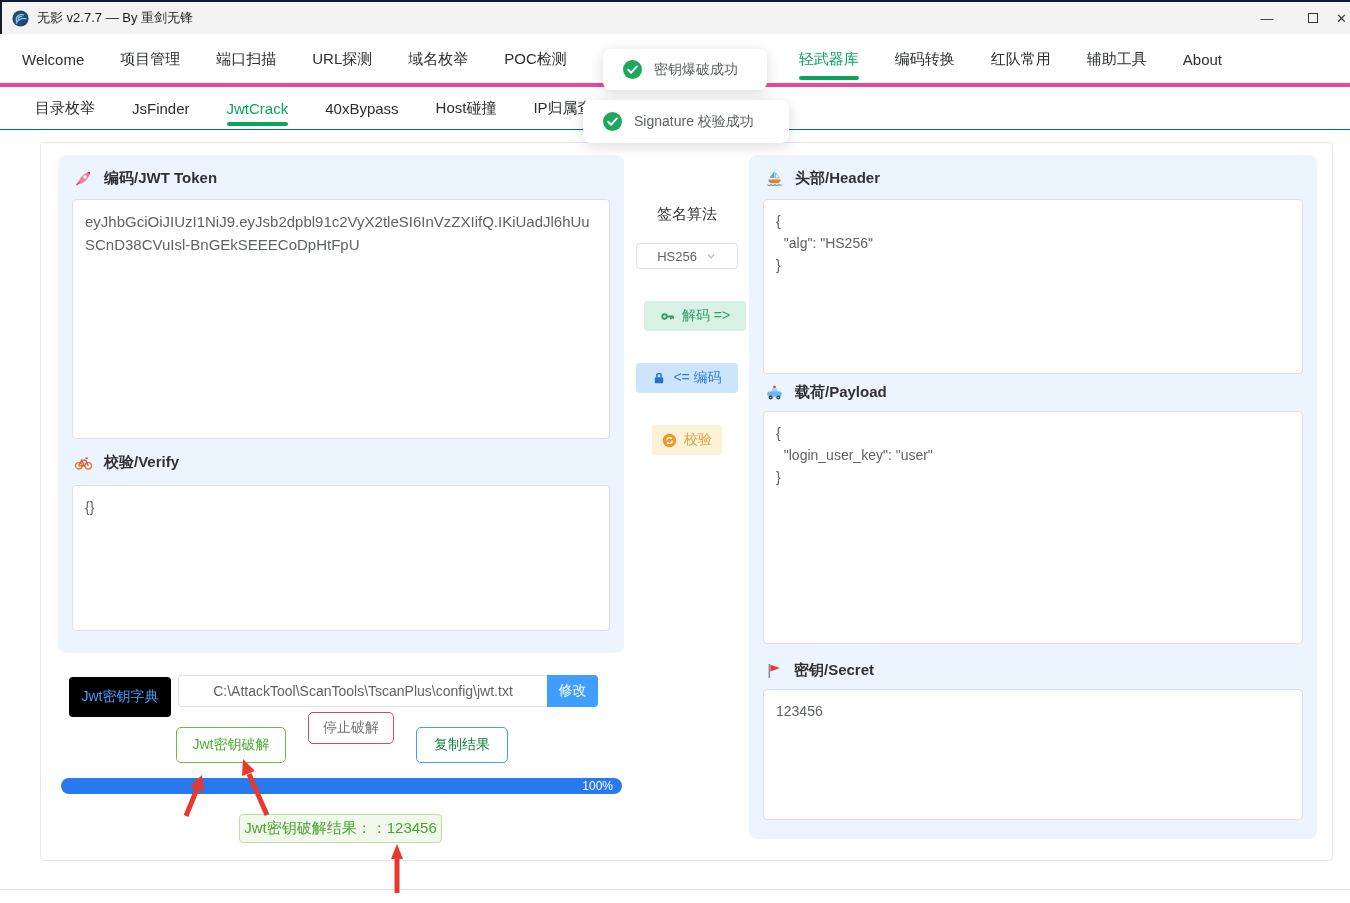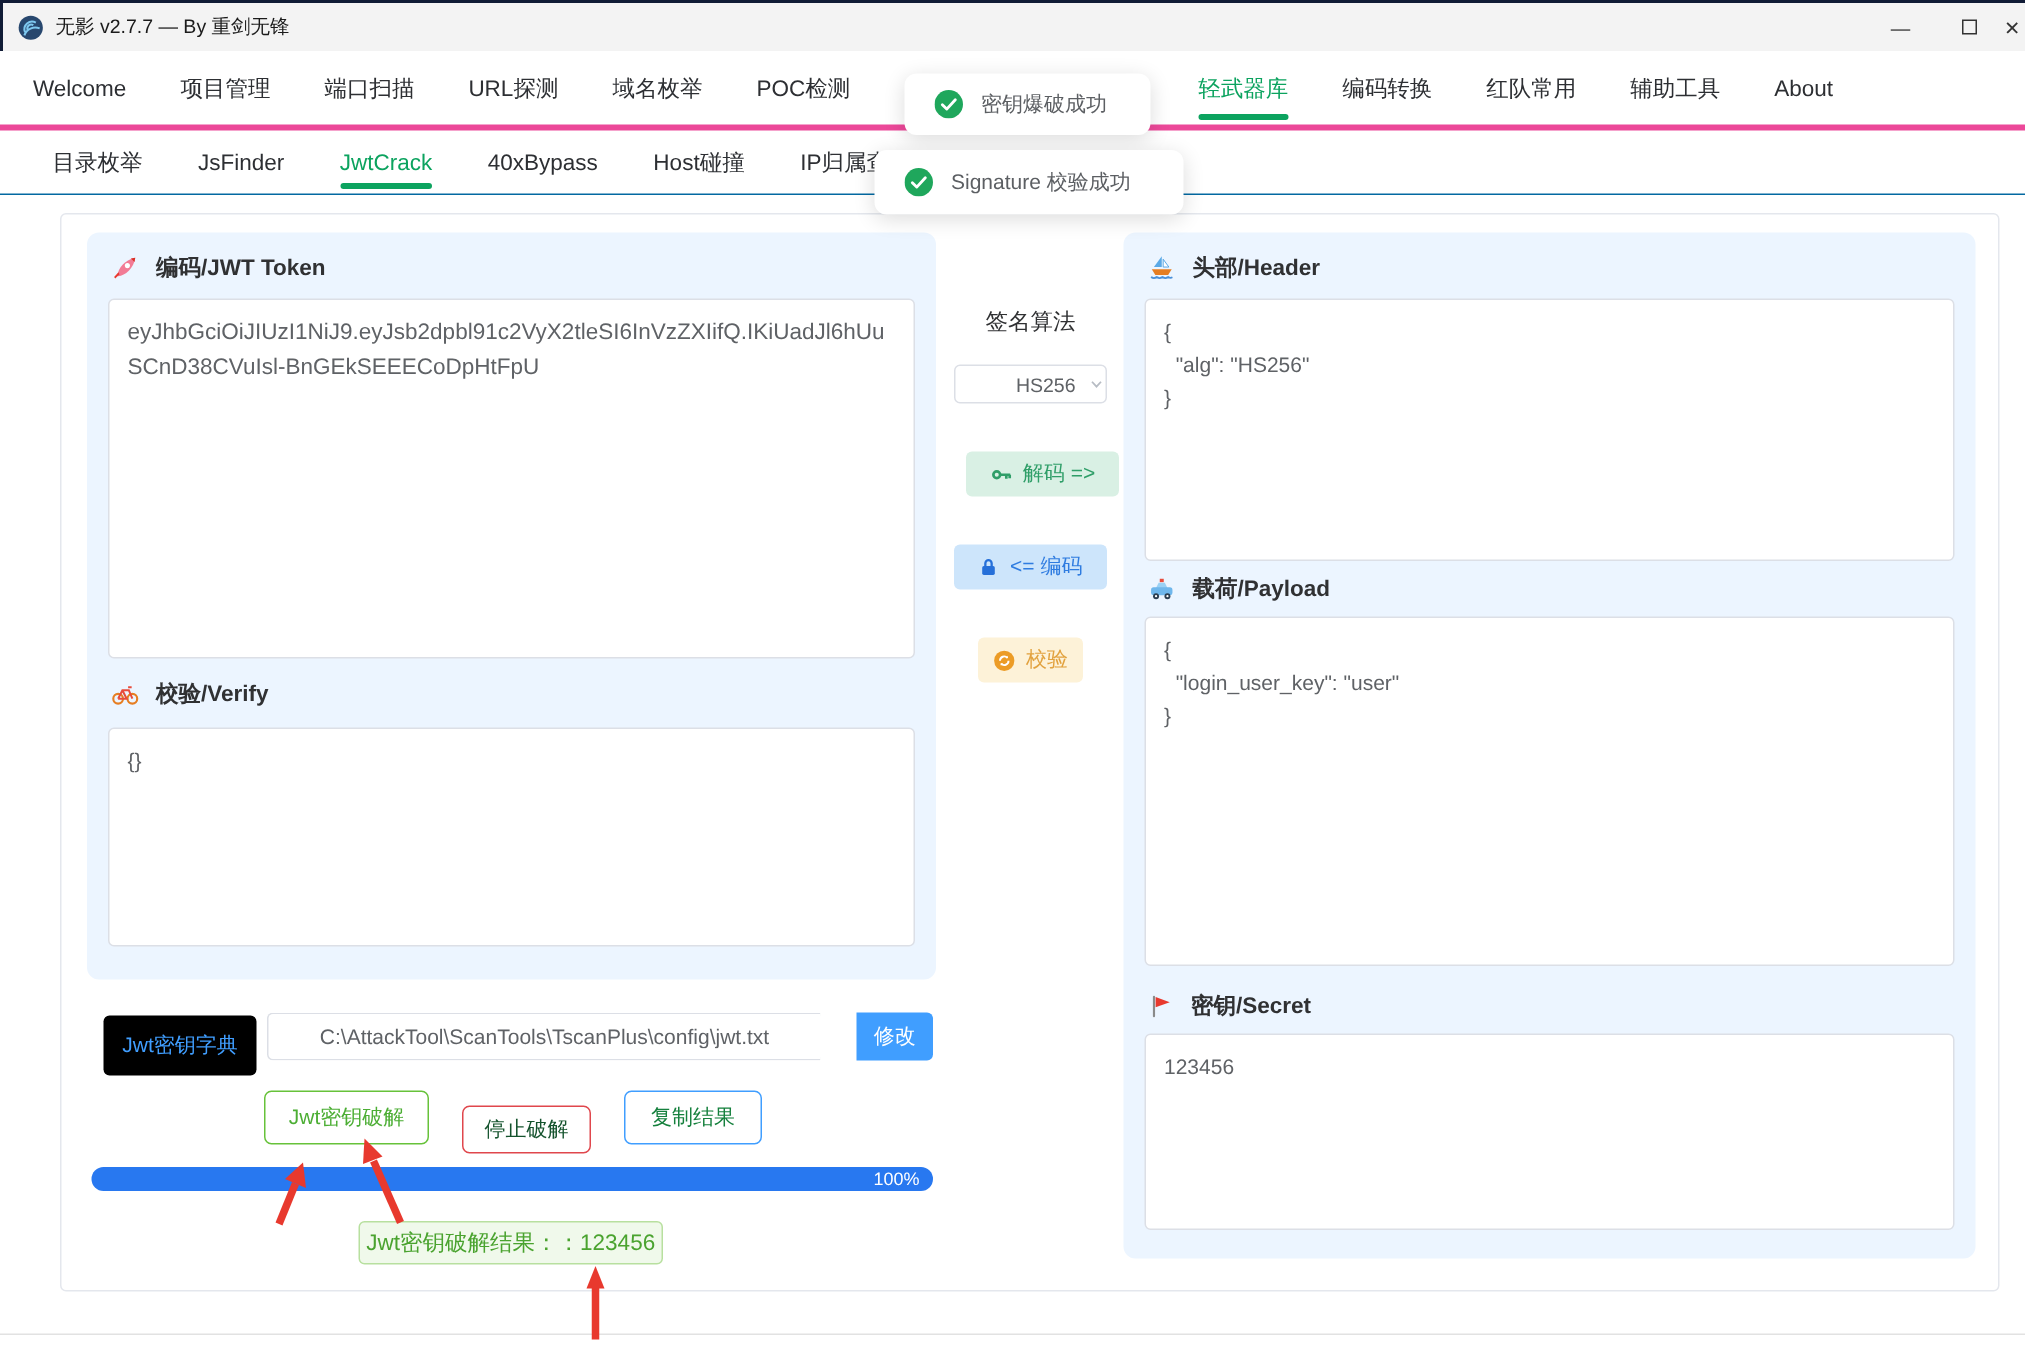--- a/index.html
+++ b/index.html
@@ -45,41 +45,41 @@
   .right-panel{left:708px;top:12px;width:568px;height:684px;}
   .sec-head{position:absolute;display:flex;align-items:center;gap:11px;}
   .sec-head .ttl{font-size:15px;font-weight:700;color:#303133;}
   .ta{position:absolute;background:#fff;border:1px solid #dcdfe6;border-radius:4px;resize:none;
     font-family:"Liberation Sans","DejaVu Sans",sans-serif;color:#5f6266;padding:10px 12px;outline:none;}
   .ta.token{font-size:15px;line-height:23px;word-break:break-all;}
   .ta.json{font-size:14px;line-height:22px;white-space:pre;}
   
   .algo-label{position:absolute;left:595px;top:62px;width:102px;text-align:center;font-size:15px;color:#303133;}
   .algo-select{position:absolute;left:595px;top:100px;width:102px;height:26px;background:#fff;
-    border:1px solid #dcdfe6;border-radius:4px;display:flex;align-items:center;justify-content:flex-end;
+    border:1px solid #dcdfe6;border-radius:4px;display:flex;align-items:center;justify-content:center;
     gap:8px;font-size:13px;color:#5f6266;cursor:pointer;}
   .mid-btn{position:absolute;border:none;border-radius:4px;font-size:14px;cursor:pointer;
     display:flex;align-items:center;justify-content:center;gap:7px;
     font-family:"Liberation Sans","DejaVu Sans",sans-serif;}
   .btn-decode{left:603px;top:158px;width:102px;height:30px;background:#d9f0e4;color:#2f9e68;}
   .btn-encode{left:595px;top:220px;width:102px;height:30px;background:#cde5fb;color:#2f7ce0;}
   .btn-verify{left:611px;top:282px;width:70px;height:30px;background:#fdf2d8;color:#e2a23e;}
   
   .dict-label{position:absolute;left:28px;top:534px;width:102px;height:40px;background:#000000;
     color:#409eff;border:none;border-radius:4px;font-size:14px;cursor:pointer;}
   .path-group{position:absolute;left:137px;top:532px;height:32px;display:flex;}
   .path-input{width:369px;height:32px;border:1px solid #dcdfe6;border-right:none;
     border-radius:4px 0 0 4px;text-align:center;font-size:14px;color:#5f6266;outline:none;
     font-family:"Liberation Sans","DejaVu Sans",sans-serif;}
   .modify-btn{width:51px;height:32px;background:#409eff;color:#fff;border:none;
-    border-radius:0 4px 4px 0;font-size:14px;cursor:pointer;margin-left:24px;}
+    border-radius:0 4px 4px 0;font-size:14px;cursor:pointer;}
   .outline-btn{position:absolute;background:#fff;border-radius:5px;font-size:14px;cursor:pointer;
     font-family:"Liberation Sans","DejaVu Sans",sans-serif;}
   .btn-crack{left:135px;top:584px;width:110px;height:36px;border:1px solid #67c23a;color:#4cae34;}
-  .btn-stop{left:267px;top:594px;width:86px;height:32px;border:1px solid #e0474d;color:#14532d;text-align:center;}
+  .btn-stop{left:267px;top:569px;width:86px;height:32px;border:1px solid #e0474d;color:#737373;text-align:center;}
   .btn-copy{left:375px;top:584px;width:92px;height:36px;border:1px solid #409eff;color:#15803d;}
   .progress{position:absolute;left:20px;top:635px;width:561px;height:16px;background:#2878f0;
     border-radius:8px;display:flex;align-items:center;justify-content:flex-end;padding-right:9px;}
   .progress .pct{font-size:12px;color:#fff;}
   .result{position:absolute;left:198px;top:671px;width:203px;height:29px;background:#f0f9eb;
     border:1px solid #b8e09f;border-radius:4px;display:flex;align-items:center;justify-content:center;
     font-size:15px;color:#4aa32f;}
   
   .arrows{position:absolute;left:0;top:0;width:1350px;height:903px;z-index:60;pointer-events:none;}
   .page-divider{position:absolute;left:0;top:887px;width:1350px;height:1px;background:#e2e2e2;}

